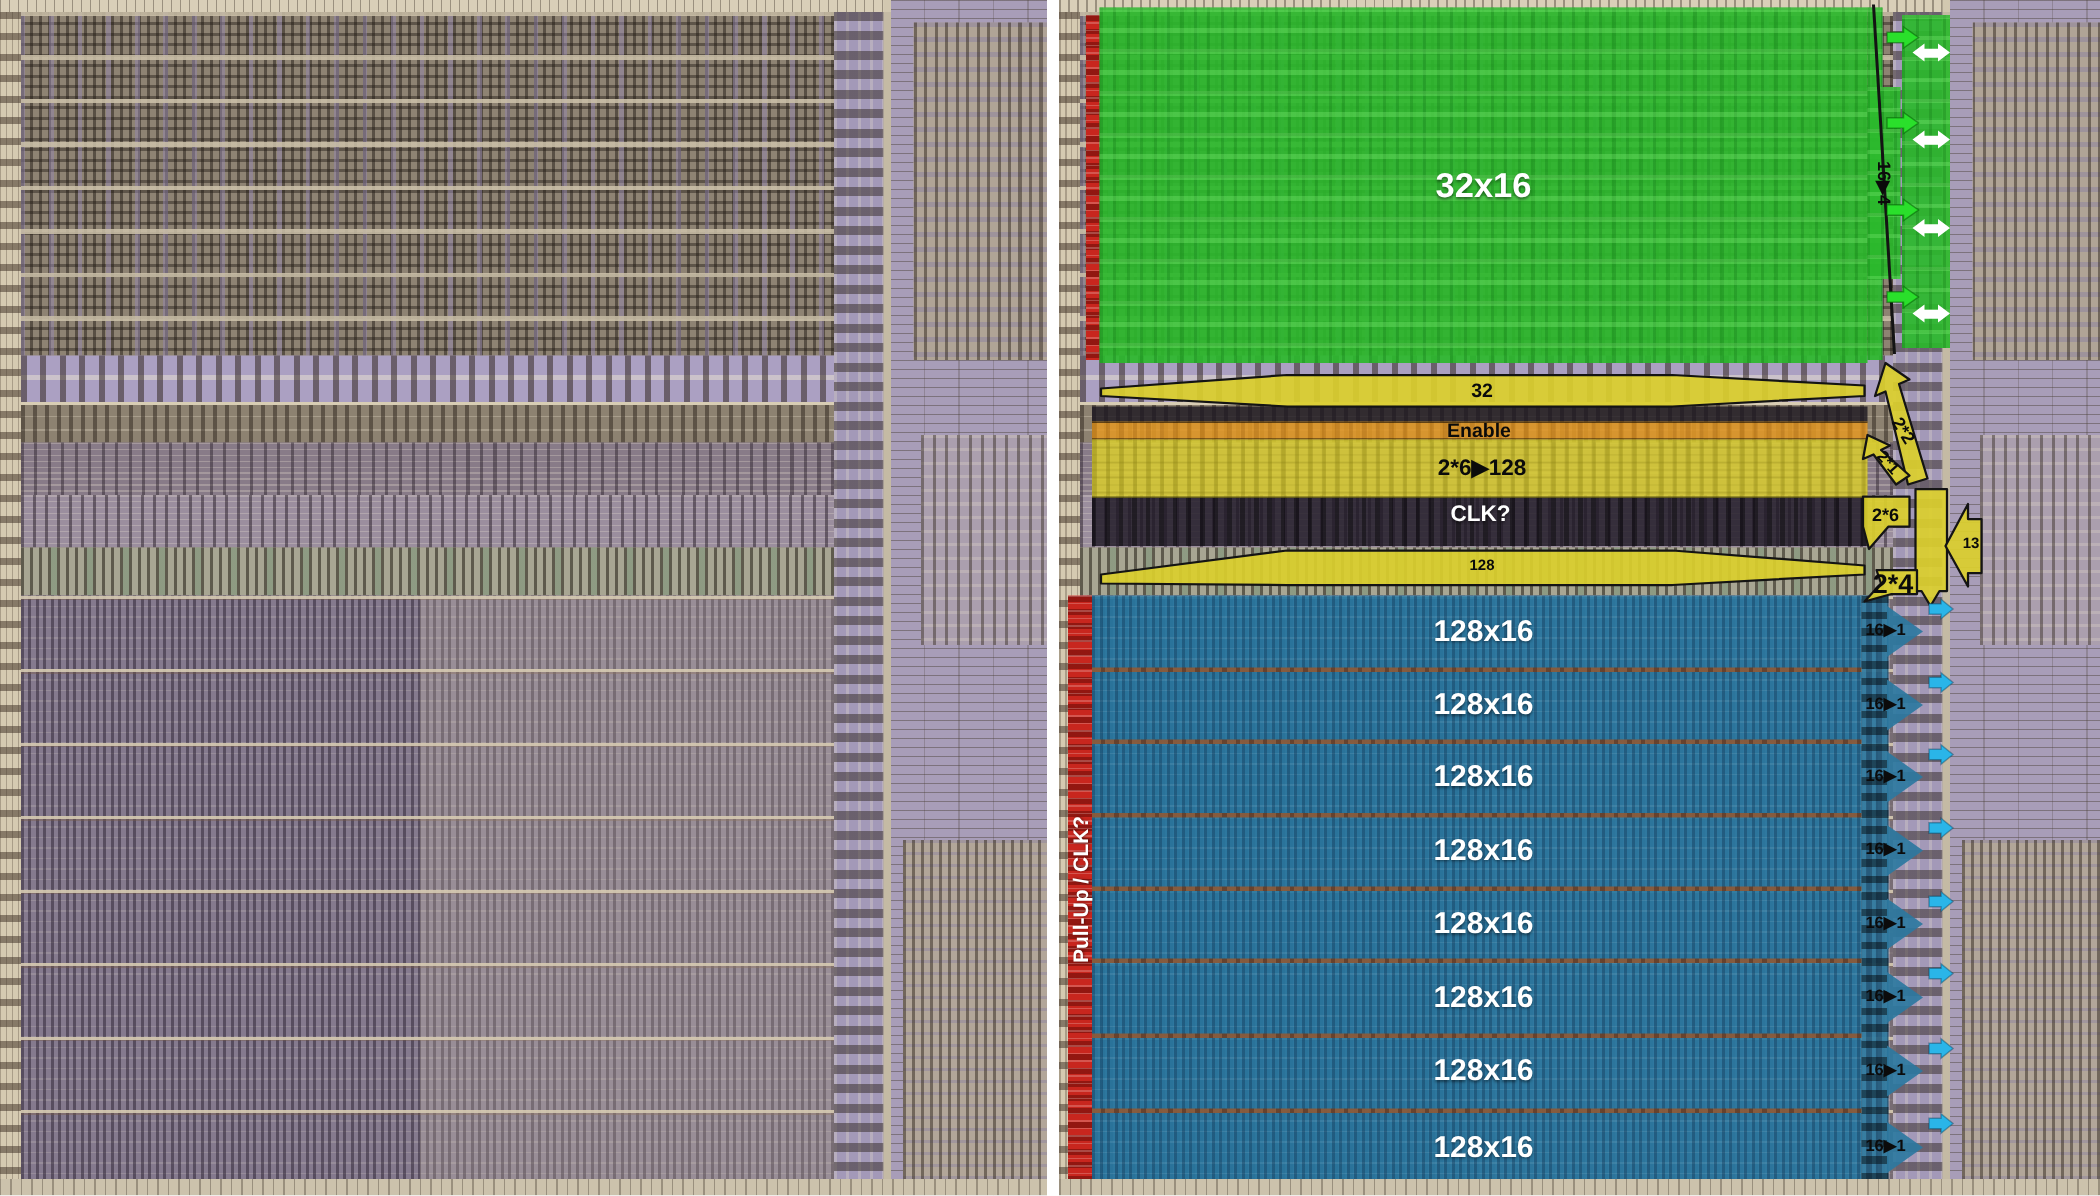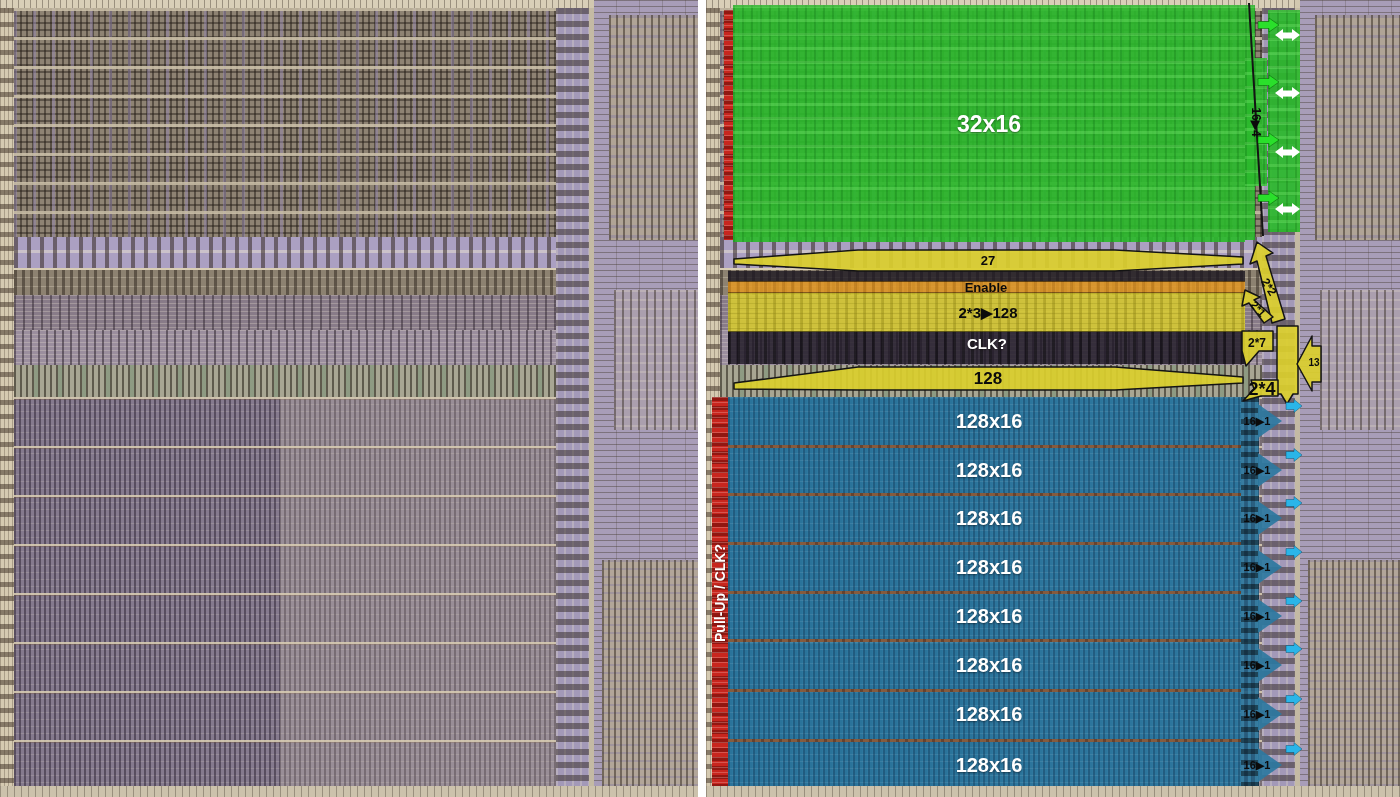--- a/index.html
+++ b/index.html
@@ -232,28 +232,28 @@
         <path d="M580,548.5 L588,548.5 L588,545.5 L596,552 L588,558.5 L588,555.5 L580,555.5 Z"></path>
         <path d="M580,597.5 L588,597.5 L588,594.5 L596,601 L588,607.5 L588,604.5 L580,604.5 Z"></path>
         <path d="M580,645.5 L588,645.5 L588,642.5 L596,649 L588,655.5 L588,652.5 L580,652.5 Z"></path>
         <path d="M580,695.5 L588,695.5 L588,692.5 L596,699 L588,705.5 L588,702.5 L580,702.5 Z"></path>
         <path d="M580,745.5 L588,745.5 L588,742.5 L596,749 L588,755.5 L588,752.5 L580,752.5 Z"></path>
       </g>
     </svg>
 
     <div class="lab lab-w" style="left:283px;top:124px;font-size:23px">32x16</div>
     <div class="lab lab-b rot90" style="left:550px;top:122px;font-size:12px">16▶4</div>
-    <div class="lab lab-b" style="left:282px;top:260px;font-size:13px">27</div>
+    <div class="lab lab-b" style="left:282px;top:260px;font-size:13px">32</div>
     <div class="lab lab-b" style="left:280px;top:287px;font-size:13px">Enable</div>
-    <div class="lab lab-b" style="left:282px;top:312px;font-size:15px">2*3▶128</div>
+    <div class="lab lab-b" style="left:282px;top:312px;font-size:15px">2*6▶128</div>
     <div class="lab lab-w" style="left:281px;top:343px;font-size:15px">CLK?</div>
-    <div class="lab lab-b" style="left:282px;top:378px;font-size:17px">128</div>
+    <div class="lab lab-b" style="left:282px;top:378px;font-size:10px">128</div>
     <div class="lab lab-b rot58" style="left:563px;top:287px;font-size:12px">2*2</div>
     <div class="lab lab-b rot48" style="left:552px;top:309px;font-size:11px">2*1</div>
-    <div class="lab lab-b" style="left:551px;top:343px;font-size:12px">2*7</div>
+    <div class="lab lab-b" style="left:551px;top:343px;font-size:12px">2*6</div>
     <div class="lab lab-b" style="left:608px;top:363px;font-size:10px">13</div>
     <div class="lab lab-b" style="left:556px;top:389px;font-size:18px">2*4</div>
     <div class="lab lab-w rotm90" style="left:14px;top:593px;font-size:14px">Pull-Up / CLK?</div>
 
     <div class="lab lab-w" style="left:283px;top:421px;font-size:20px">128x16</div>
     <div class="lab lab-w" style="left:283px;top:470px;font-size:20px">128x16</div>
     <div class="lab lab-w" style="left:283px;top:518px;font-size:20px">128x16</div>
     <div class="lab lab-w" style="left:283px;top:567px;font-size:20px">128x16</div>
     <div class="lab lab-w" style="left:283px;top:616px;font-size:20px">128x16</div>
     <div class="lab lab-w" style="left:283px;top:665px;font-size:20px">128x16</div>

